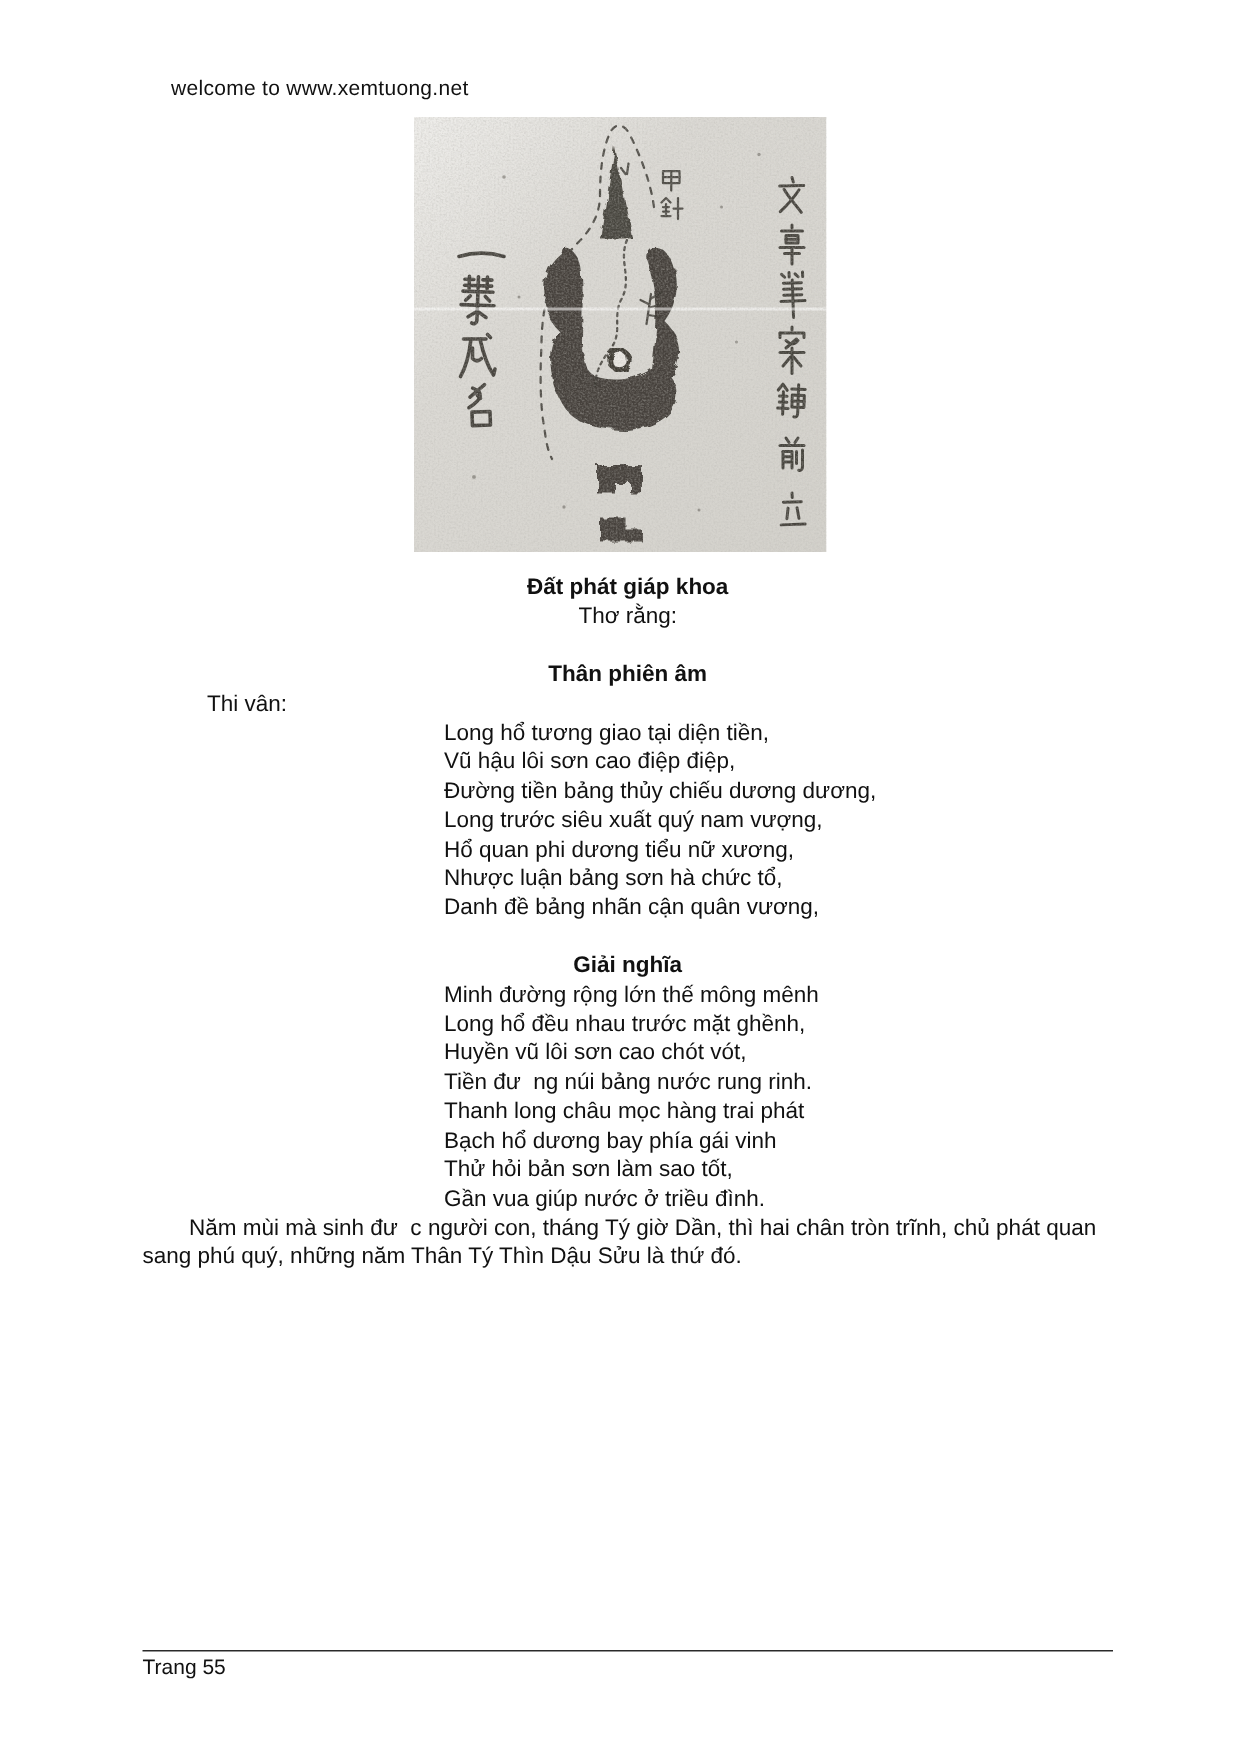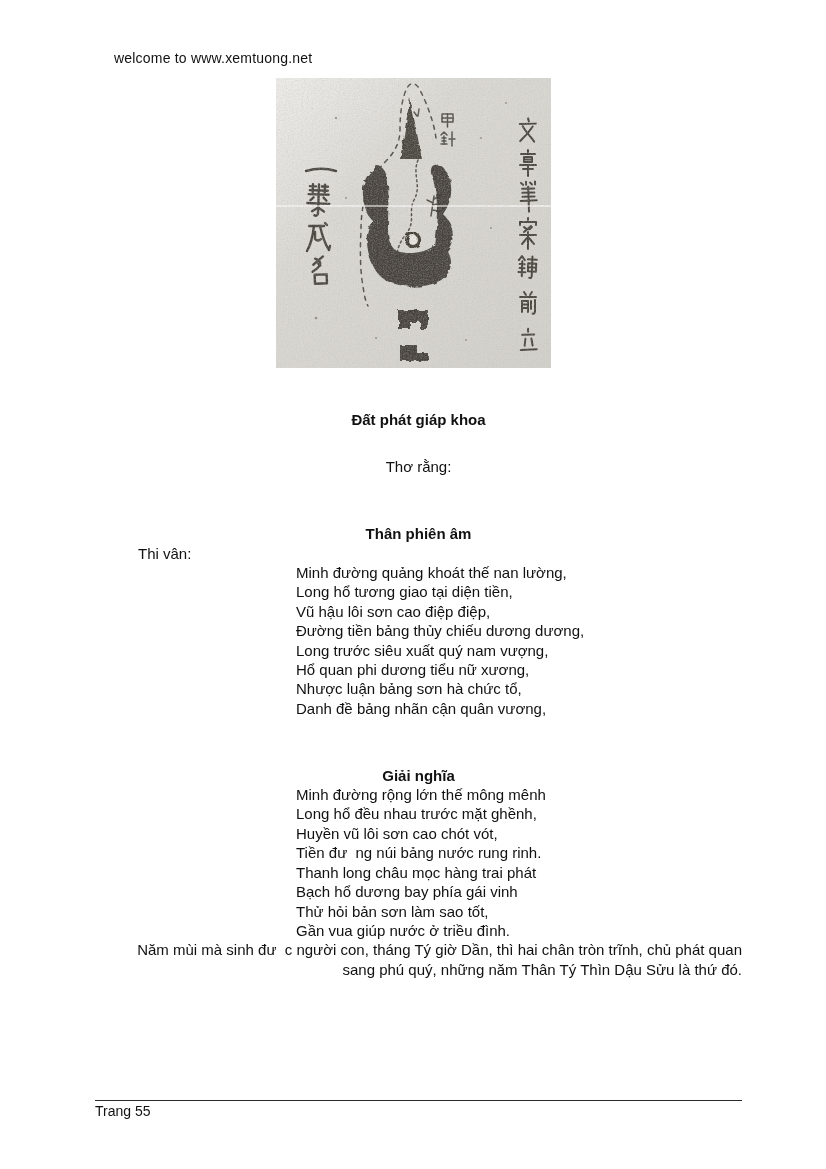--- a/index.html
+++ b/index.html
@@ -11,27 +11,27 @@
     position:absolute; left:114px; top:50px; font-size:14px; letter-spacing:.2px;
   }
   .scan {
     position:absolute; left:276px; top:78px; width:275px; height:290px; margin:0;
   }
   .scan svg { display:block; }
   .content {
     position:absolute; left:95px; top:382px; width:647px;
     font-size:15px; line-height:19.4px;
   }
-  .center { text-align:center;margin-top:28px; }
+  .center { text-align:center; }
   .bold { font-weight:bold; }
   .spacer { height:19.4px; }
   .lead { padding-left:43px; }
   .poem { padding-left:201px; }
   .pline, .para { white-space:pre-wrap; }
-  .para { margin:0; text-indent:31px;text-align:right; }
+  .para { margin:0; text-indent:31px; }
   .footer-rule {
     position:absolute; left:95px; width:647px; top:1100px;
     border-top:1.4px solid #2a2a2a; height:0;
   }
   .page-number {
     position:absolute; left:95px; width:647px; top:1103px;
     text-align:left; font-size:14px;
   }
   
   .ink-stroke { stroke:#34312b; stroke-width:2; fill:none; stroke-linecap:round; stroke-linejoin:round; opacity:.88; }
@@ -209,21 +209,20 @@
 
 <main class="content">
   <div class="center bold">Đất phát giáp khoa</div>
   <div class="center">Thơ rằng:</div>
   <div class="spacer"></div>
 
   <div class="center bold">Thân phiên âm</div>
   <div class="lead">Thi vân:</div>
 
   <div class="poem">
-    <div class="pline">Minh đường quảng khoát thế nan lường,</div>
     <div class="pline">Long hổ tương giao tại diện tiền,</div>
     <div class="pline">Vũ hậu lôi sơn cao điệp điệp,</div>
     <div class="pline">Đường tiền bảng thủy chiếu dương dương,</div>
     <div class="pline">Long trước siêu xuất quý nam vượng,</div>
     <div class="pline">Hổ quan phi dương tiểu nữ xương,</div>
     <div class="pline">Nhược luận bảng sơn hà chức tổ,</div>
     <div class="pline">Danh đề bảng nhãn cận quân vương,</div>
   </div>
 
   <div class="spacer"></div>

